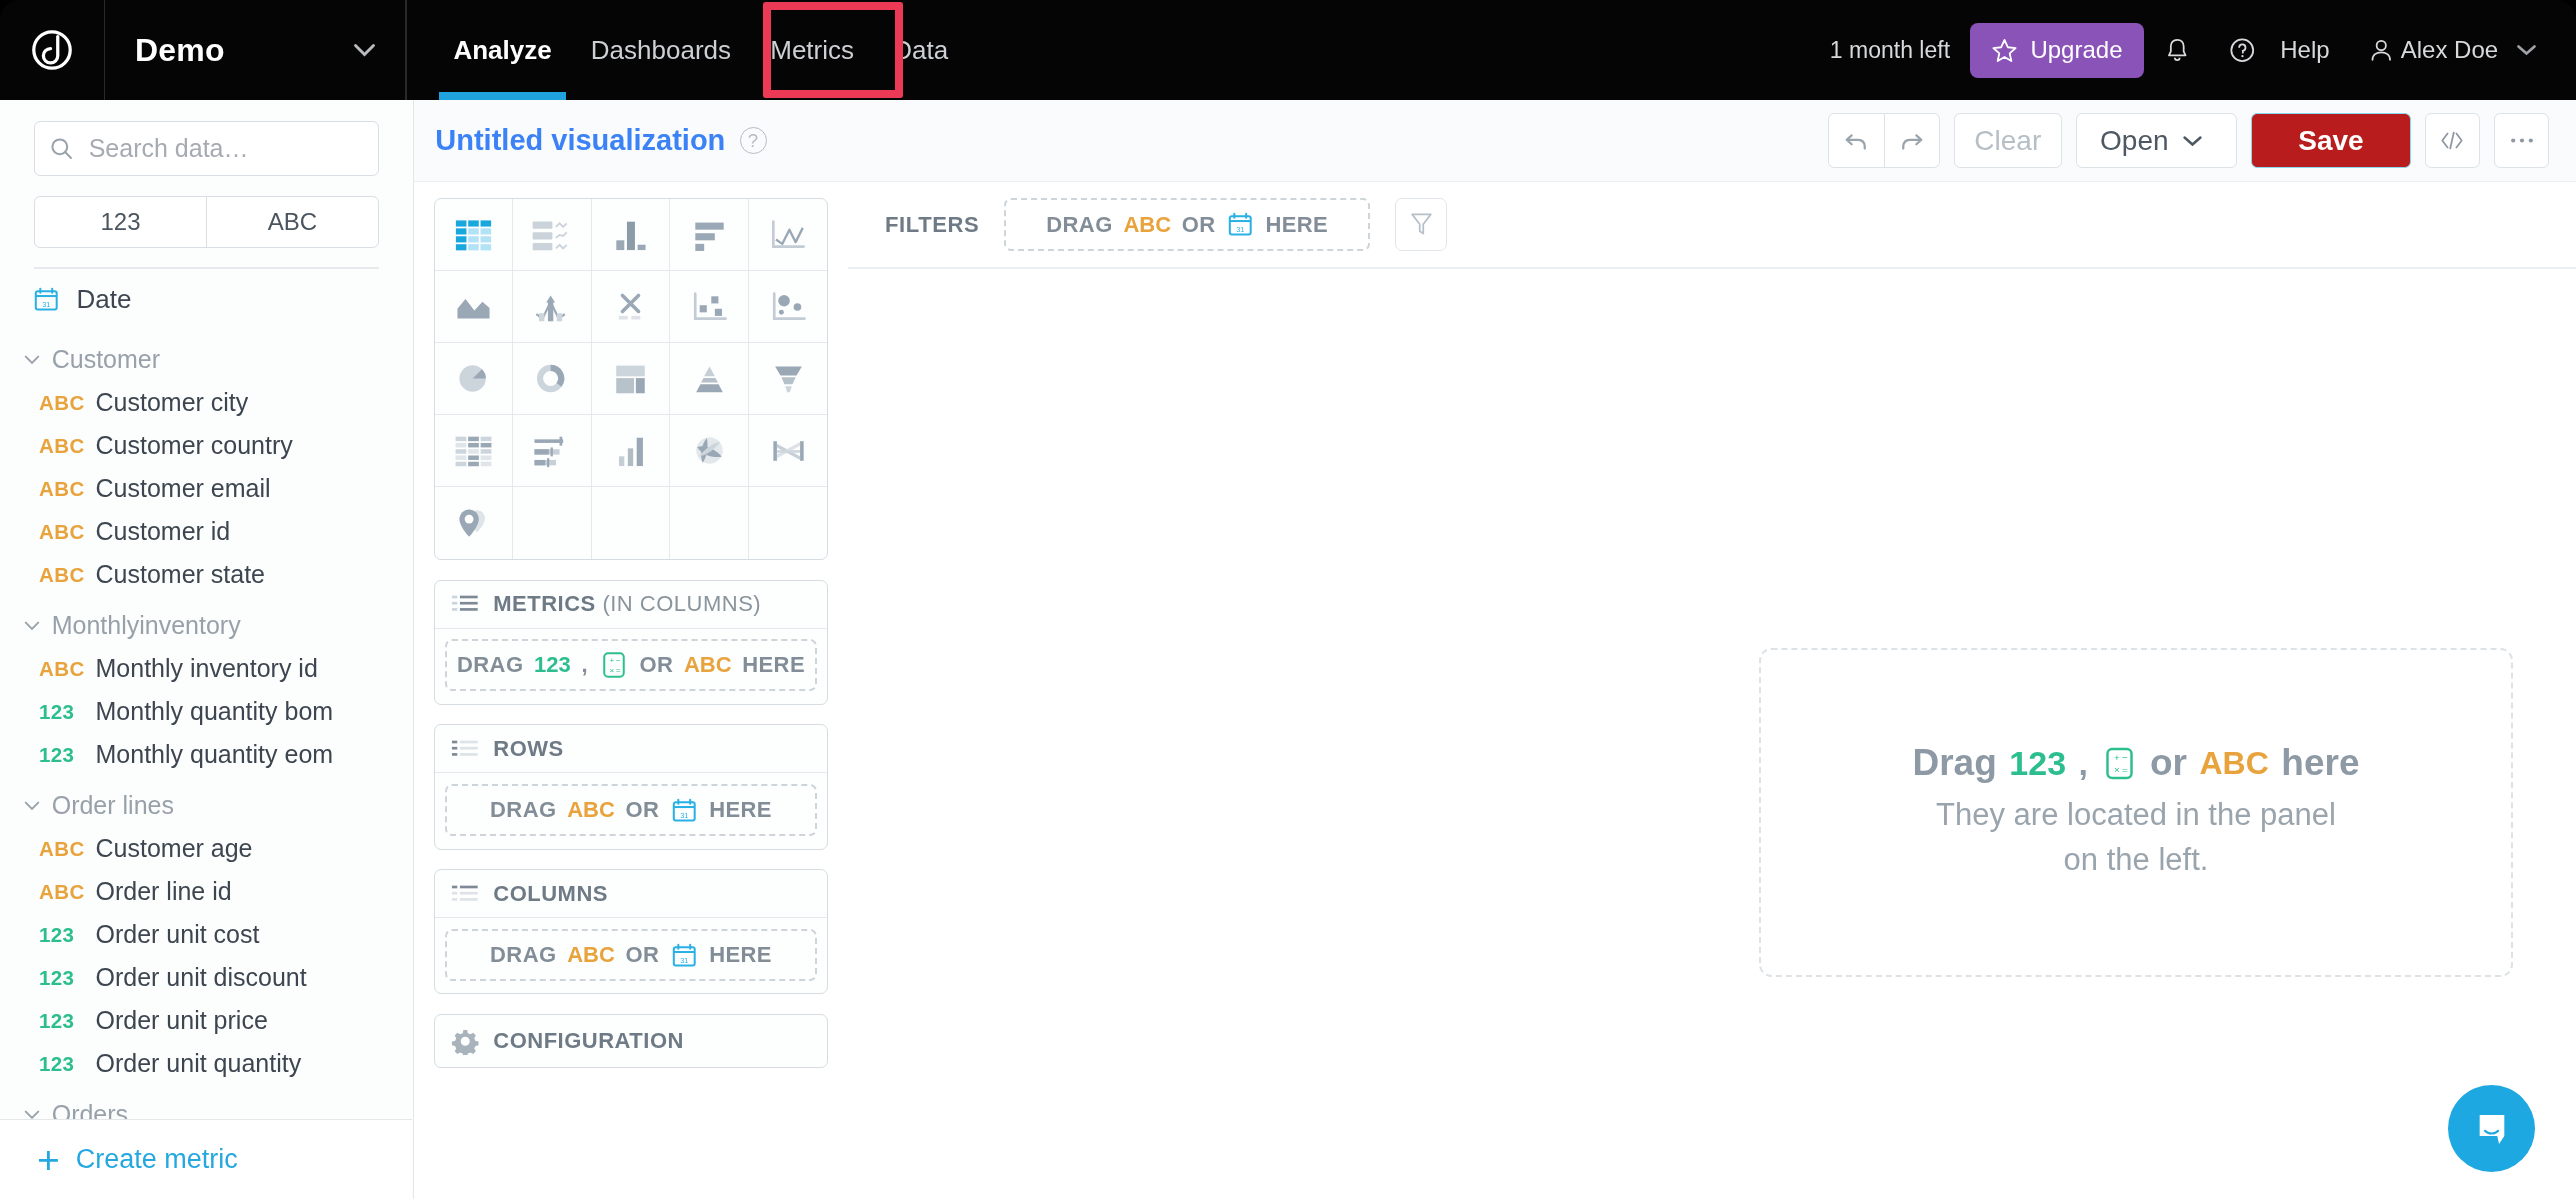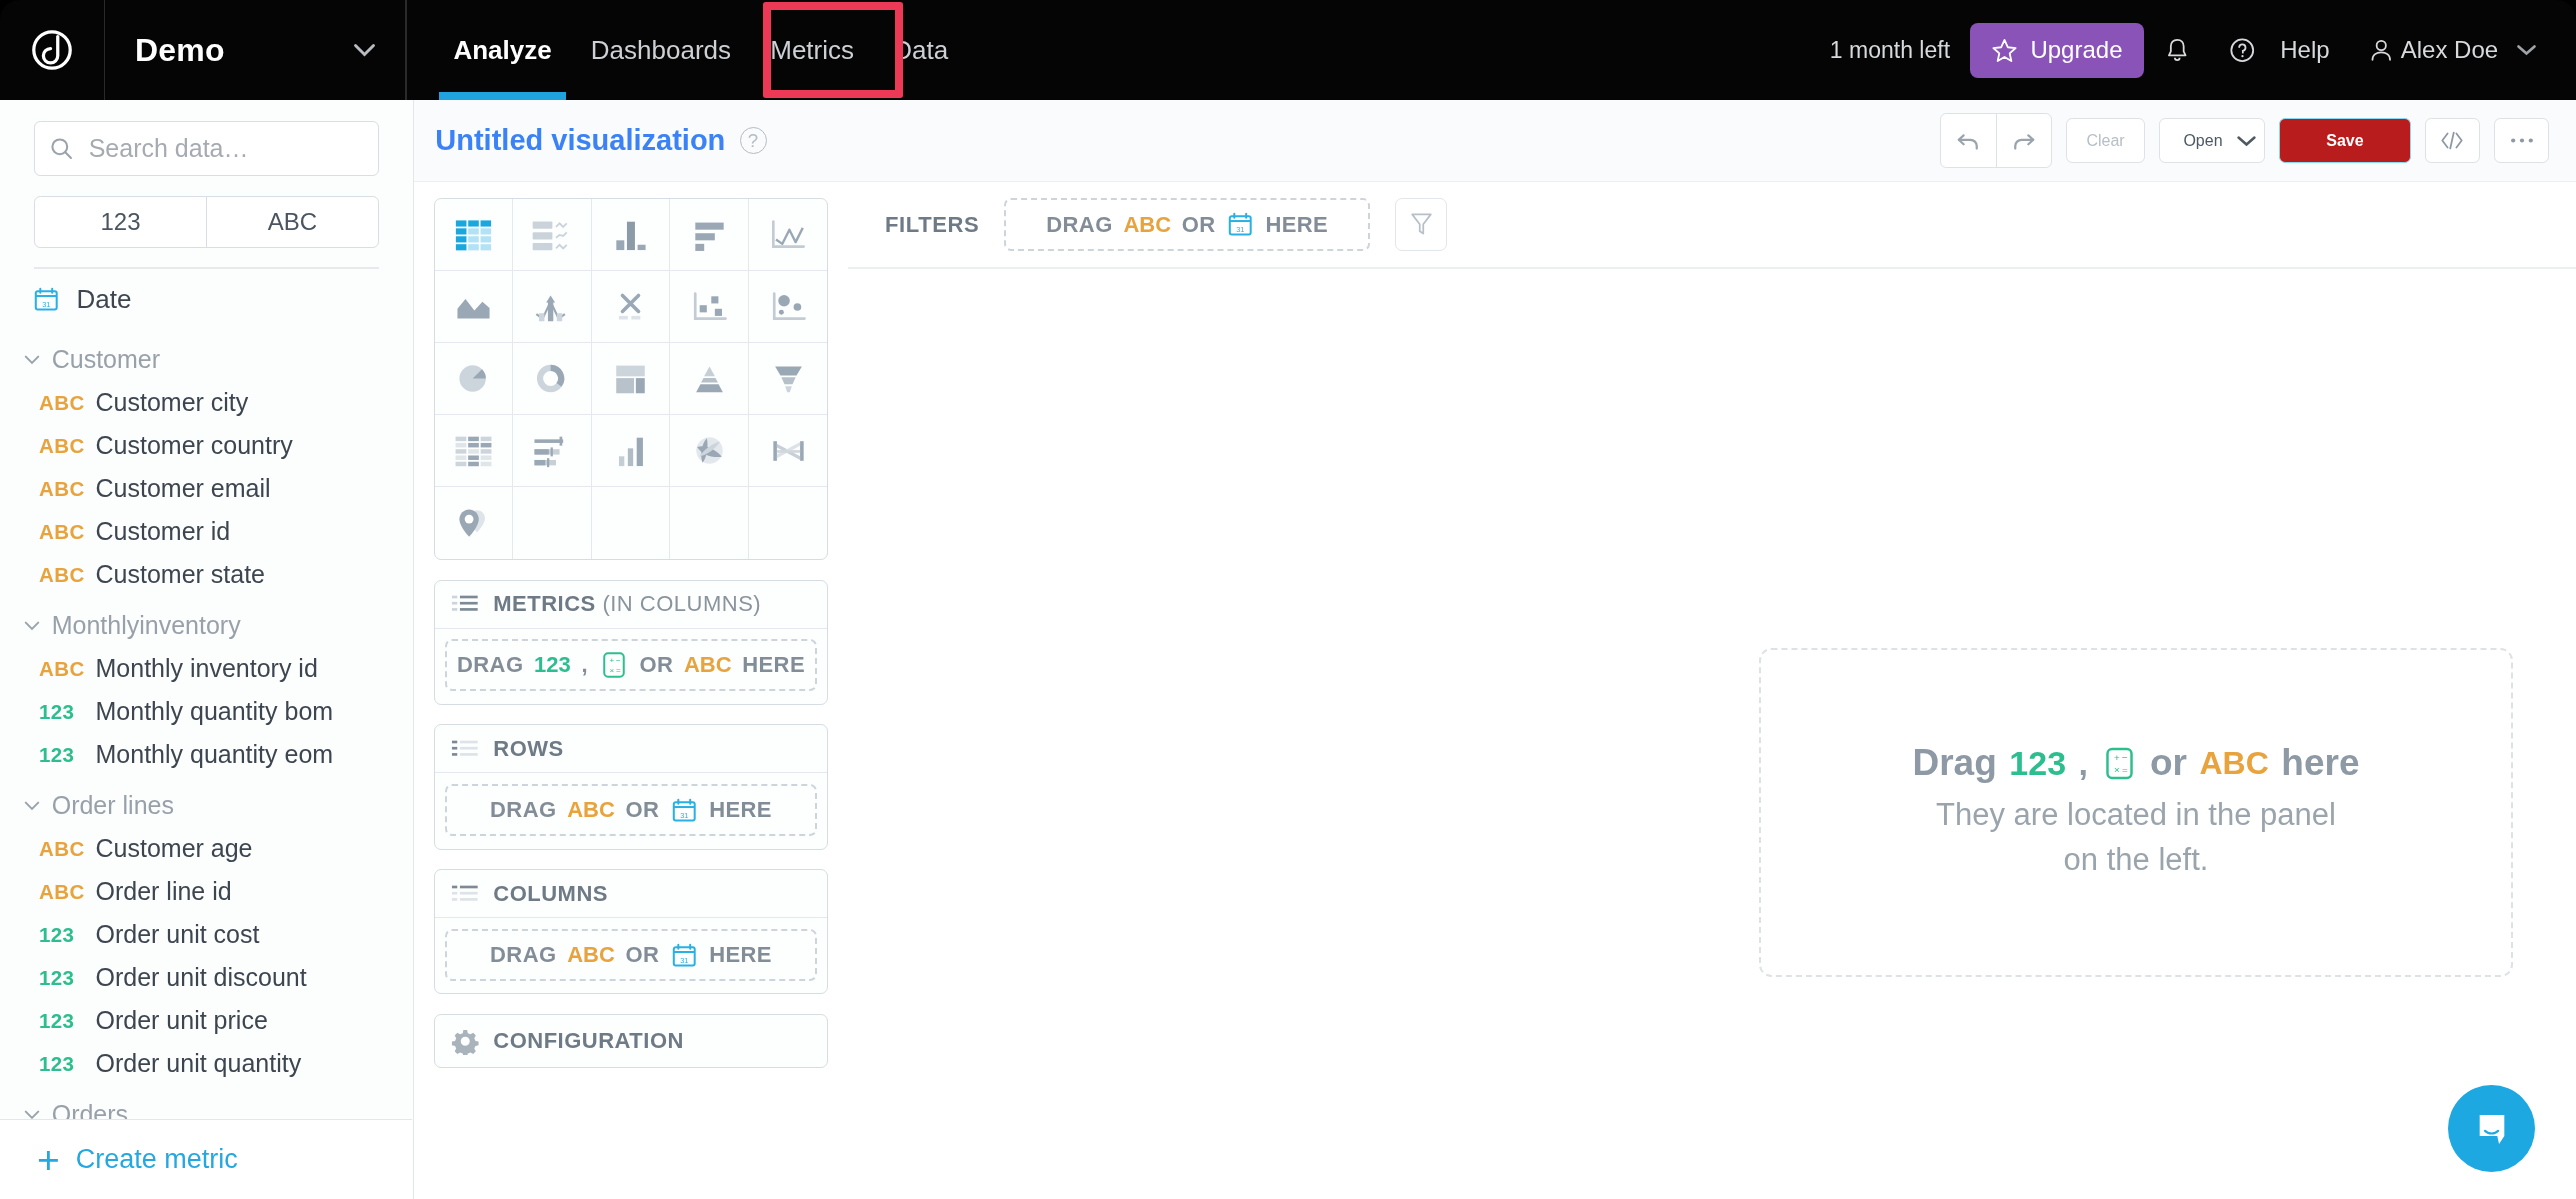--- a/index.html
+++ b/index.html
@@ -126,33 +126,33 @@
     background: #fafbfc; border-bottom: 1.8px solid #eceff1;
   }
   .viz-title { font-size: 29px; color: #3b82f6; font-weight: bold; }
   .viz-help {
     margin-left: 14.2px; width: 27px; height: 27px; border: 1.8px solid #b3bcc4;
     border-radius: 50%; color: #b3bcc4; font-size: 18.7px;
     display: flex; align-items: center; justify-content: center;
   }
   .tb-right { margin-left: auto; display: flex; align-items: center; gap: 14.2px; }
   .tbtn {
-    height: 45px; border: 1.8px solid #dde2e6; border-radius: 6.2px; background: #fff;
+    height: 55px; border: 1.8px solid #dde2e6; border-radius: 6.2px; background: #fff;
     display: flex; align-items: center; justify-content: center; gap: 12.5px;
-    font-size: 16px; color: #5a6570; padding: 0 19.6px;
+    font-size: 28px; color: #5a6570; padding: 0 19.6px;
   }
   .tbtn.ghost { color: #b6bec6; }
   .tbtn.icon { width: 55px; padding: 0; color: #8e99a3; }
   .undo-group { display: flex; height: 55px; border: 1.8px solid #dde2e6; border-radius: 6.2px; background: #fff; }
   .undo-group > div {
     width: 55px; display: flex; align-items: center; justify-content: center; color: #9aa4ad; font-size: 27px;
   }
   .undo-group > div + div { border-left: 1.8px solid #dde2e6; }
   .tbtn.save { background: #b91c1c; color: #ffffff; border-color: #8bd9f0; font-weight: bold; padding: 0 46px; }
-  .tbtn.open { padding: 0 6px 0 23px; color: #4d5862; }
+  .tbtn.open { padding: 0 32px 0 23px; color: #4d5862; }
 
   .workspace { display: flex; height: 1018px; }
 
   
   .leftcol { width: 434px; flex: 0 0 434px; padding: 16px 19.6px 0 19.6px; }
   .picker {
     border: 1.8px solid #d5dce2; border-radius: 7.1px; background: #fdfefe;
     display: grid; grid-template-columns: repeat(5, 1fr);
   }
   .pcell {

